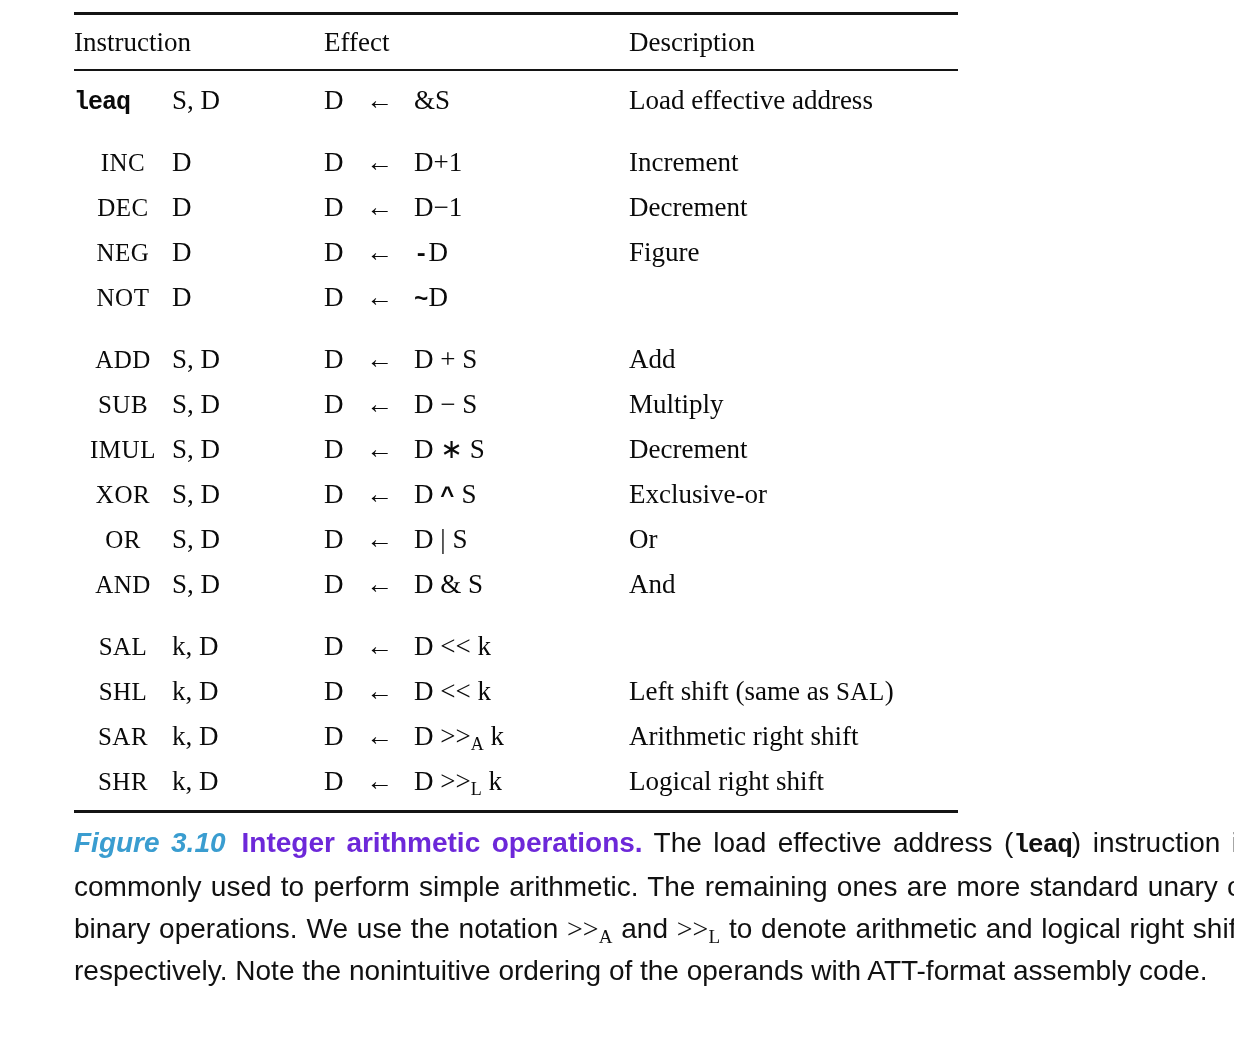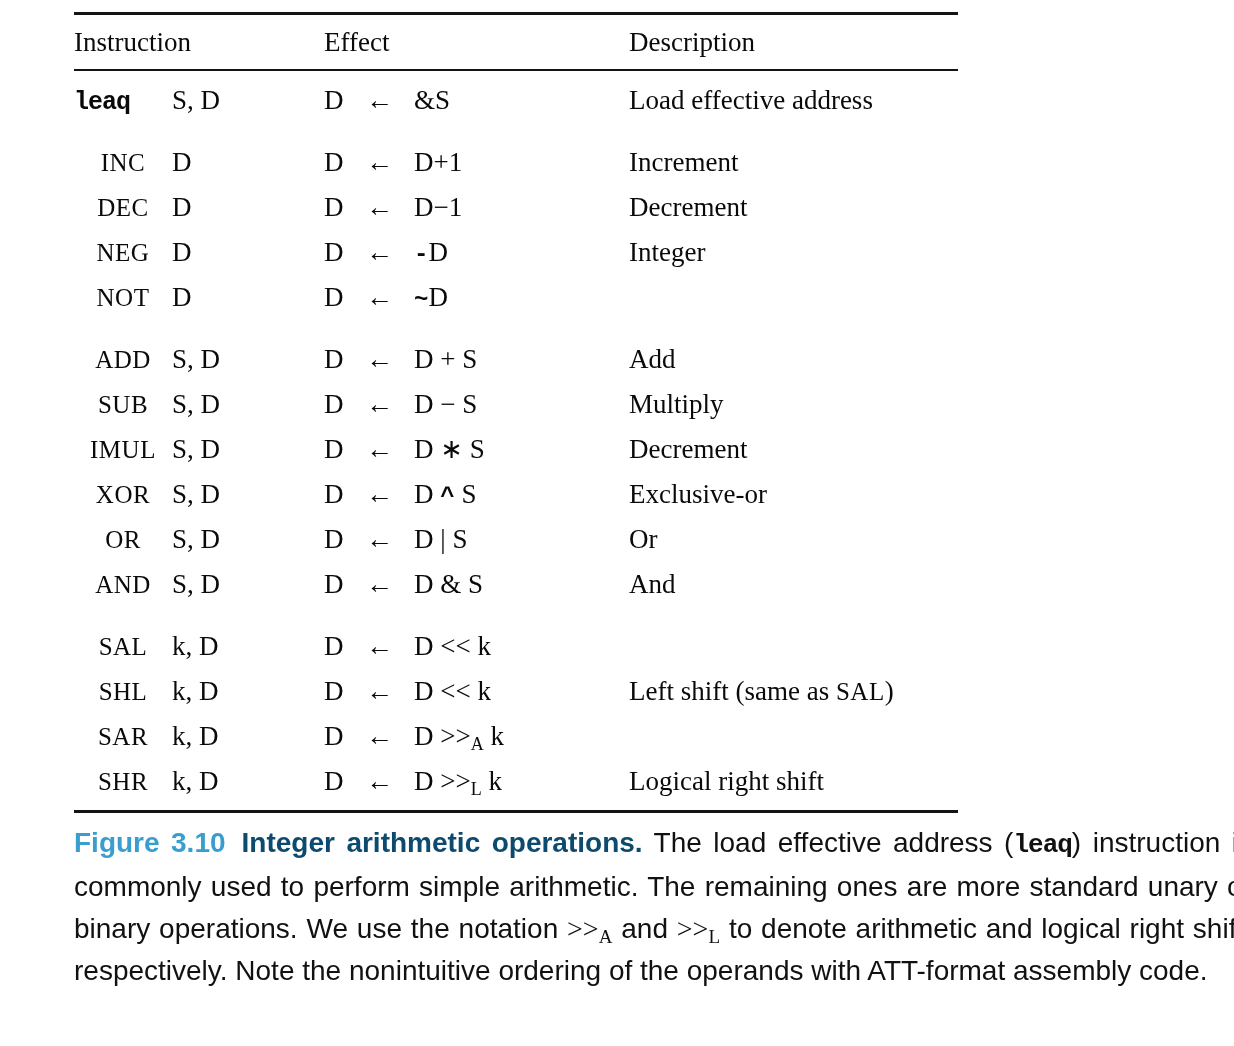--- a/index.html
+++ b/index.html
@@ -86,24 +86,25 @@
     font-family: "Liberation Sans", sans-serif;
     font-size: 28px;
     line-height: 42px;
     text-align: justify;
     color: #111111;
   }
   .fig-label {
     color: #3a9dd0;
     font-weight: bold;
     margin-right: 16px;
+    font-style: italic;
   }
   .fig-title {
     font-weight: bold;
-    color: #0c4a6e;
+    color: #6d28d9;
   }
   .cap-code {
     font-family: "Liberation Mono", monospace;
     font-weight: bold;
     font-size: 26px;
     letter-spacing: -1px;
   }
   .cap-math {
     font-family: "Liberation Serif", serif;
     font-size: 28px;
@@ -163,21 +164,21 @@
             <span class="c-desc"><span class="rm">Decrement</span></span>
           </div>
           <div class="row">
             <span class="c-mn sc">NEG</span>
             <span class="c-ops it">D</span>
             <span class="c-eff">
               <span class="eff-lhs it">D</span>
               <span class="eff-arrow rm">←</span>
               <span class="eff-rhs"><span class="codeop">-</span><span class="it">D</span></span>
             </span>
-            <span class="c-desc"><span class="rm">Integer</span></span>
+            <span class="c-desc"><span class="rm">Figure</span></span>
           </div>
           <div class="row">
             <span class="c-mn sc">NOT</span>
             <span class="c-ops it">D</span>
             <span class="c-eff">
               <span class="eff-lhs it">D</span>
               <span class="eff-arrow rm">←</span>
               <span class="eff-rhs"><span class="codeop">~</span><span class="it">D</span></span>
             </span>
           </div>
@@ -265,20 +266,21 @@
             <span class="c-desc"><span class="rm">Left shift (same as </span><span class="sc">SAL</span><span class="rm">)</span></span>
           </div>
           <div class="row">
             <span class="c-mn sc">SAR</span>
             <span class="c-ops it">k, D</span>
             <span class="c-eff">
               <span class="eff-lhs it">D</span>
               <span class="eff-arrow rm">←</span>
               <span class="eff-rhs"><span class="it">D</span><span class="rm"> &gt;&gt;</span><sub class="subscript">A</sub><span class="it"> k</span></span>
             </span>
+            <span class="c-desc"><span class="rm">Arithmetic right shift</span></span>
           </div>
           <div class="row">
             <span class="c-mn sc">SHR</span>
             <span class="c-ops it">k, D</span>
             <span class="c-eff">
               <span class="eff-lhs it">D</span>
               <span class="eff-arrow rm">←</span>
               <span class="eff-rhs"><span class="it">D</span><span class="rm"> &gt;&gt;</span><sub class="subscript">L</sub><span class="it"> k</span></span>
             </span>
             <span class="c-desc"><span class="rm">Logical right shift</span></span>

